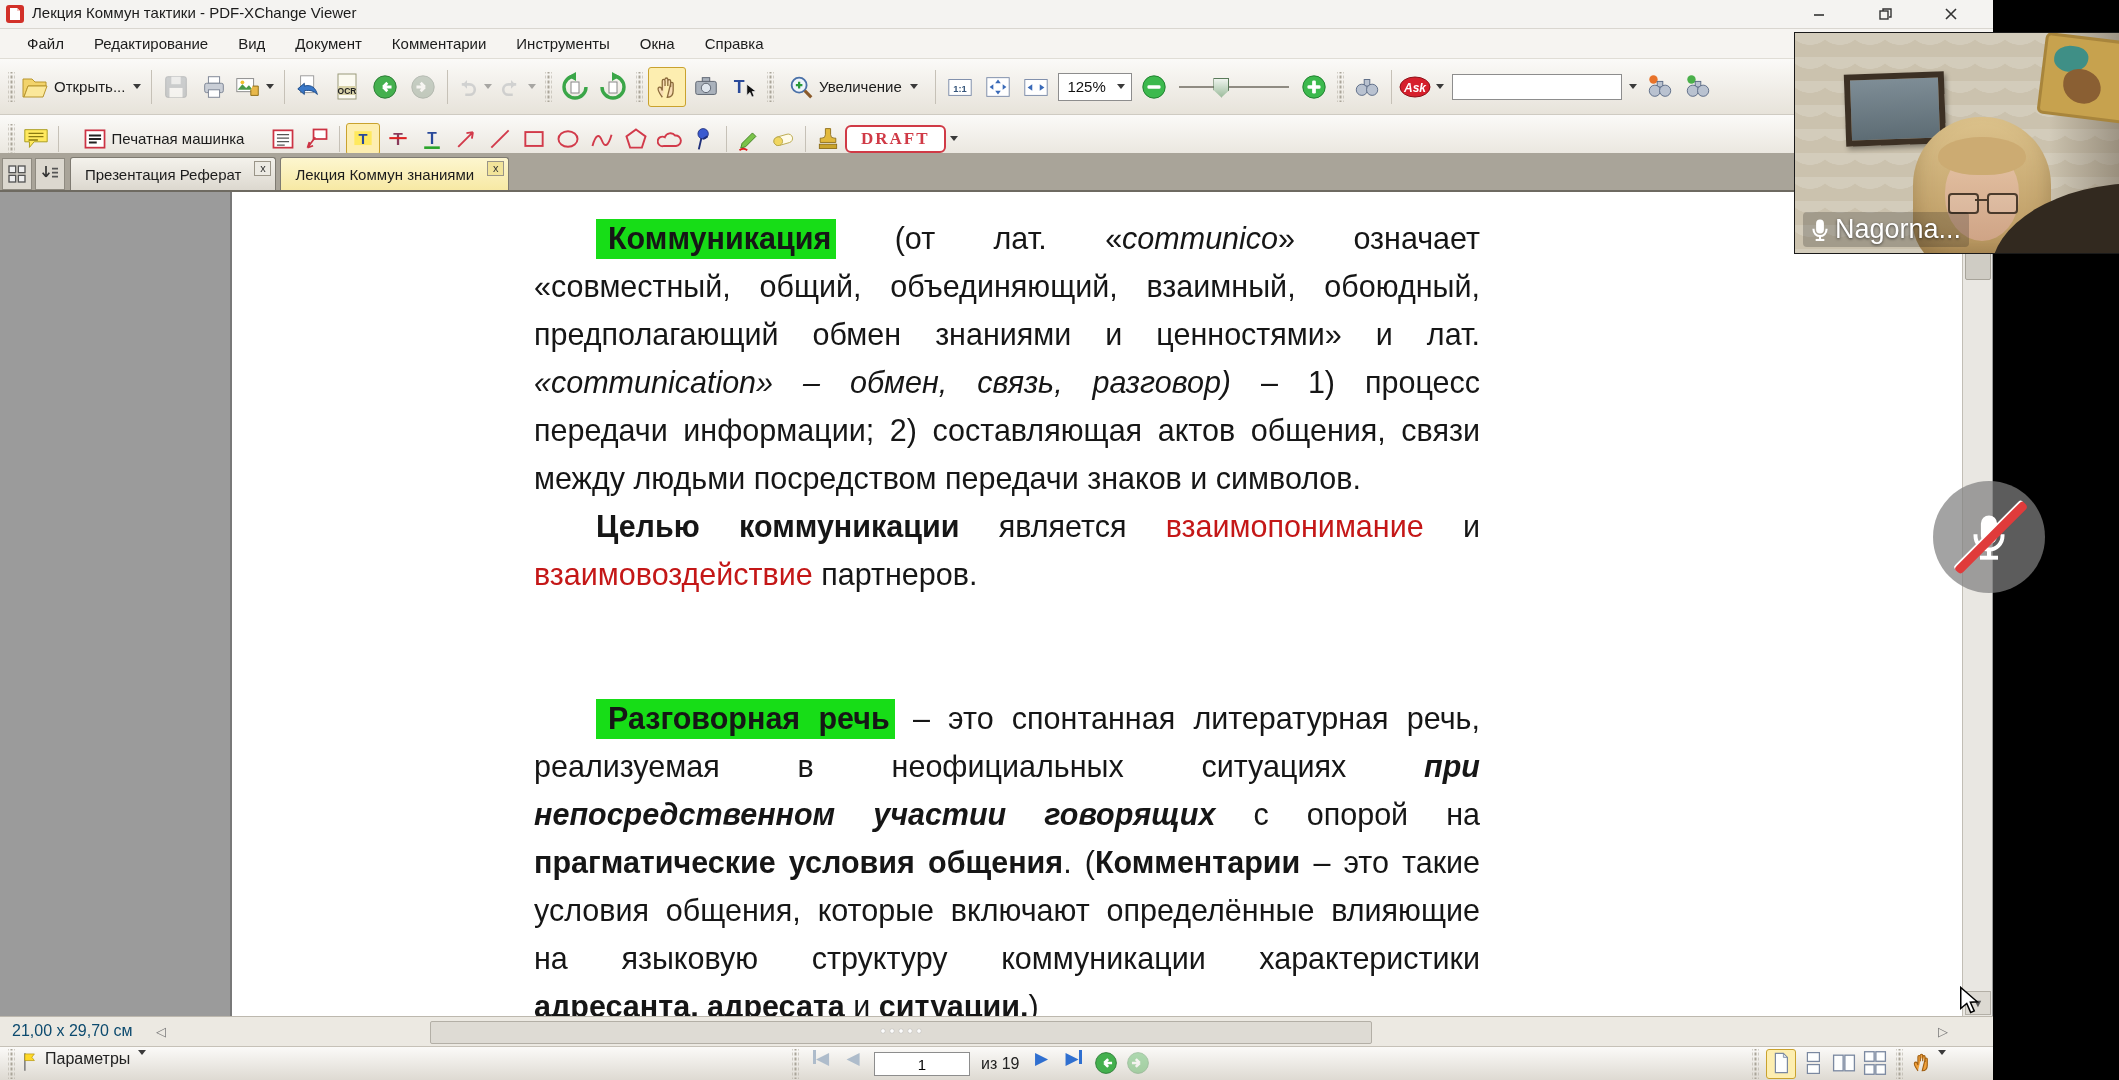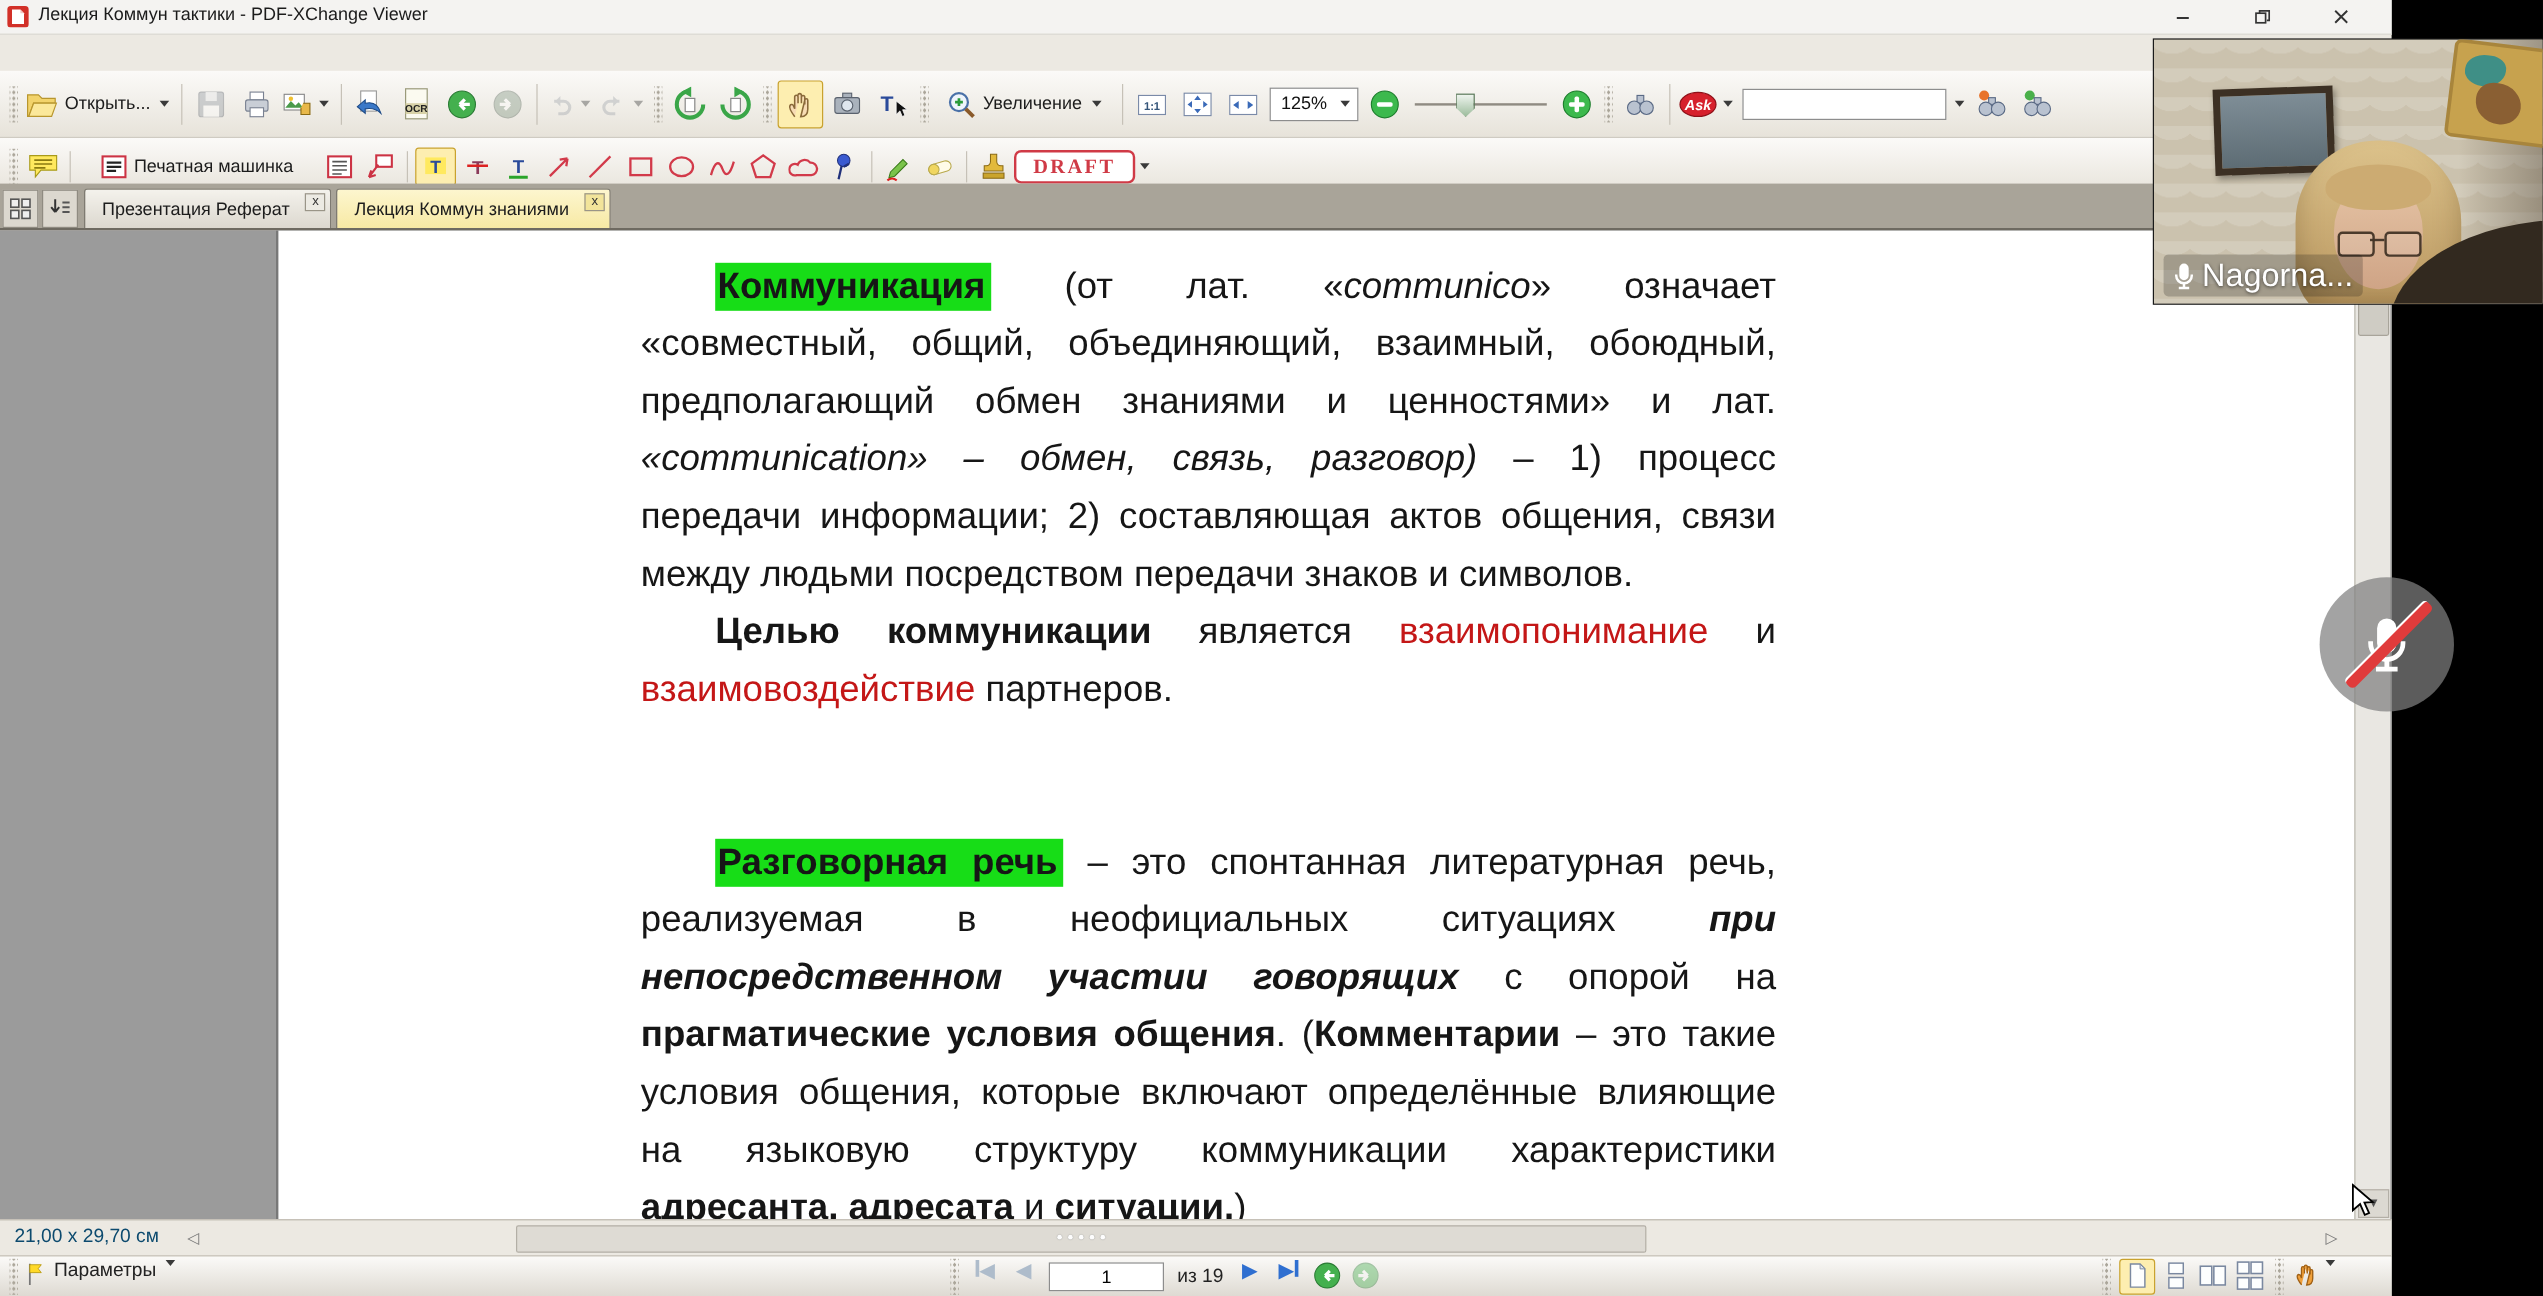--- a/index.html
+++ b/index.html
@@ -46,21 +46,21 @@
   #doctext{position:absolute;left:302px;top:22px;width:946px;}
   .doc-line{font-size:30.5px;line-height:48px;height:48px;color:#161616;text-align:justify;}
   .doc-line.just{text-align-last:justify;}
   .doc-line.ind{text-indent:62px;}
   .doc-spacer{height:96px;}
   .s-n{font-style:normal;}
   .s-b{font-weight:bold;}
   .s-i{font-style:italic;}
   .s-bi{font-weight:bold;font-style:italic;}
   .s-red{color:#c41717;}
-  .s-hl{background:#17dd17;font-weight:bold;padding:2px 5px 4px 2px;}
+  .s-hl{background:#17dd17;font-weight:bold;padding:2px 5px 4px 12px;}
   
   #vscroll{position:absolute;left:1962px;top:0;width:29px;height:824px;background:#e9e7e2;border-left:1px solid #c2beb5;}
   .varrow{position:absolute;left:2px;width:24px;height:22px;background:#dcd9d2;border:1px solid #b3afa6;display:flex;align-items:center;justify-content:center;font-size:11px;color:#555;}
   #vthumb{position:absolute;left:2px;top:26px;width:24px;height:60px;background:#cfccc4;border:1px solid #a8a49a;border-radius:2px;}
   
   #hscrollrow{position:absolute;left:0;top:1016px;width:1993px;height:30px;background:#ece9e2;border-top:1px solid #bdb8ae;}
   #pagesize{position:absolute;left:12px;top:5px;font-size:16px;color:#0c4a6e;}
   .harrow{position:absolute;top:4px;width:22px;height:22px;color:#777;font-size:13px;text-align:center;line-height:22px;}
   #hthumb{position:absolute;left:430px;top:4px;width:940px;height:21px;background:#dedbd4;border:1px solid #b3afa6;border-radius:2px;}
   #hthumb .dots{position:absolute;left:50%;top:7px;transform:translateX(-50%);display:flex;gap:5px;}
@@ -134,20 +134,30 @@
             <path d="M5 4V2h8v8h-2" fill="none" stroke="#333" stroke-width="1.4"></path>
           </svg>
     </span>
     <span class="winbtn" style="left:1930px;">
       <svg width="14" height="14" viewBox="0 0 14 14">
             <path d="M2 2l10 10M12 2L2 12" stroke="#333" stroke-width="1.6"></path>
           </svg>
     </span>
   </div>
 
+  <div id="menubar">
+        <span class="menu-item">Файл</span>
+        <span class="menu-item">Редактирование</span>
+        <span class="menu-item">Вид</span>
+        <span class="menu-item">Документ</span>
+        <span class="menu-item">Комментарии</span>
+        <span class="menu-item">Инструменты</span>
+        <span class="menu-item">Окна</span>
+        <span class="menu-item">Справка</span>
+      </div>
 
   <div id="toolbar1" class="toolbar">
     <span class="grip"></span>
     <span class="tbtn" style="min-width:120px;">
       <span class="icwrap">
             <svg width="30" height="30" viewBox="0 0 30 30">
               <path d="M3 7h9l3 3h11v4H8L4 25H3z" fill="#f2d36b" stroke="#b8962e"></path>
               <path d="M8 14h19l-4 11H4z" fill="#fbe89a" stroke="#b8962e"></path>
             </svg>
           </span>

